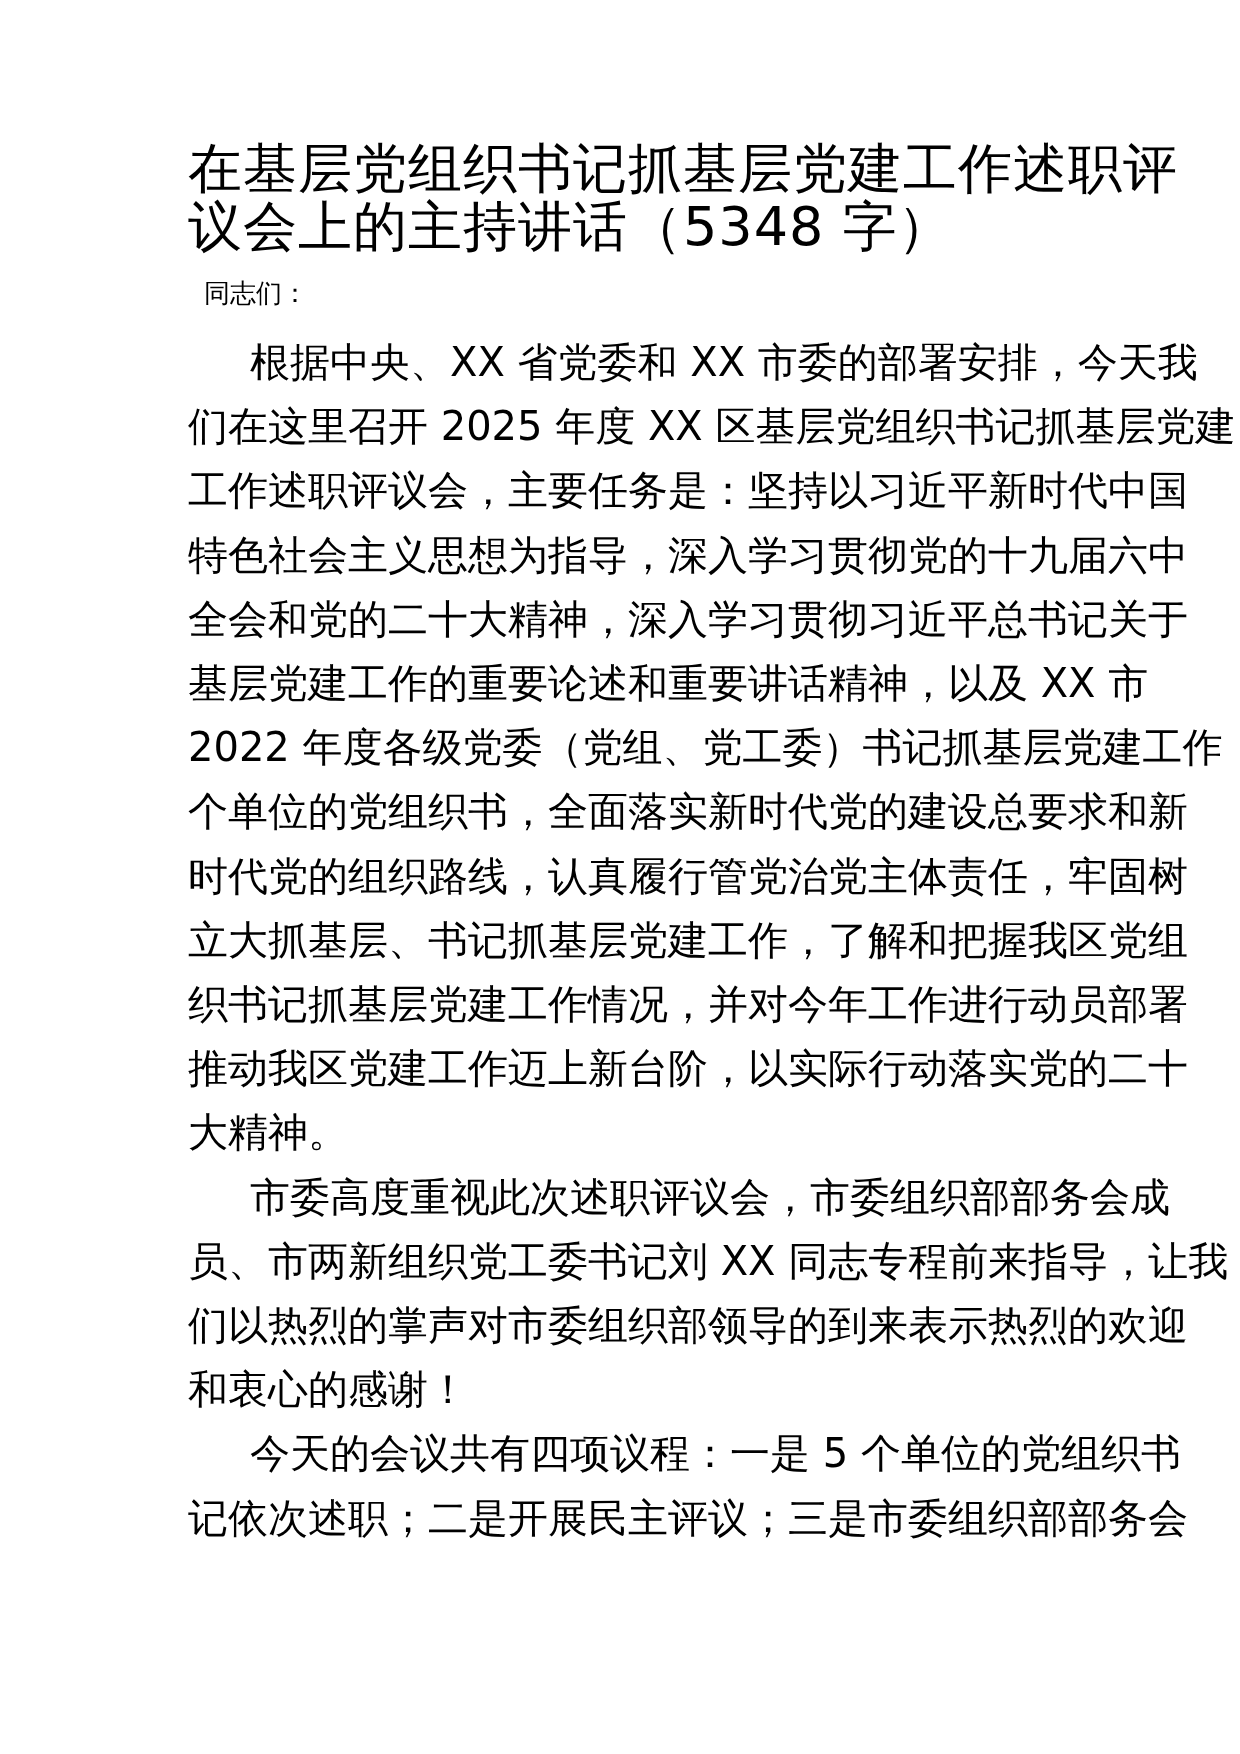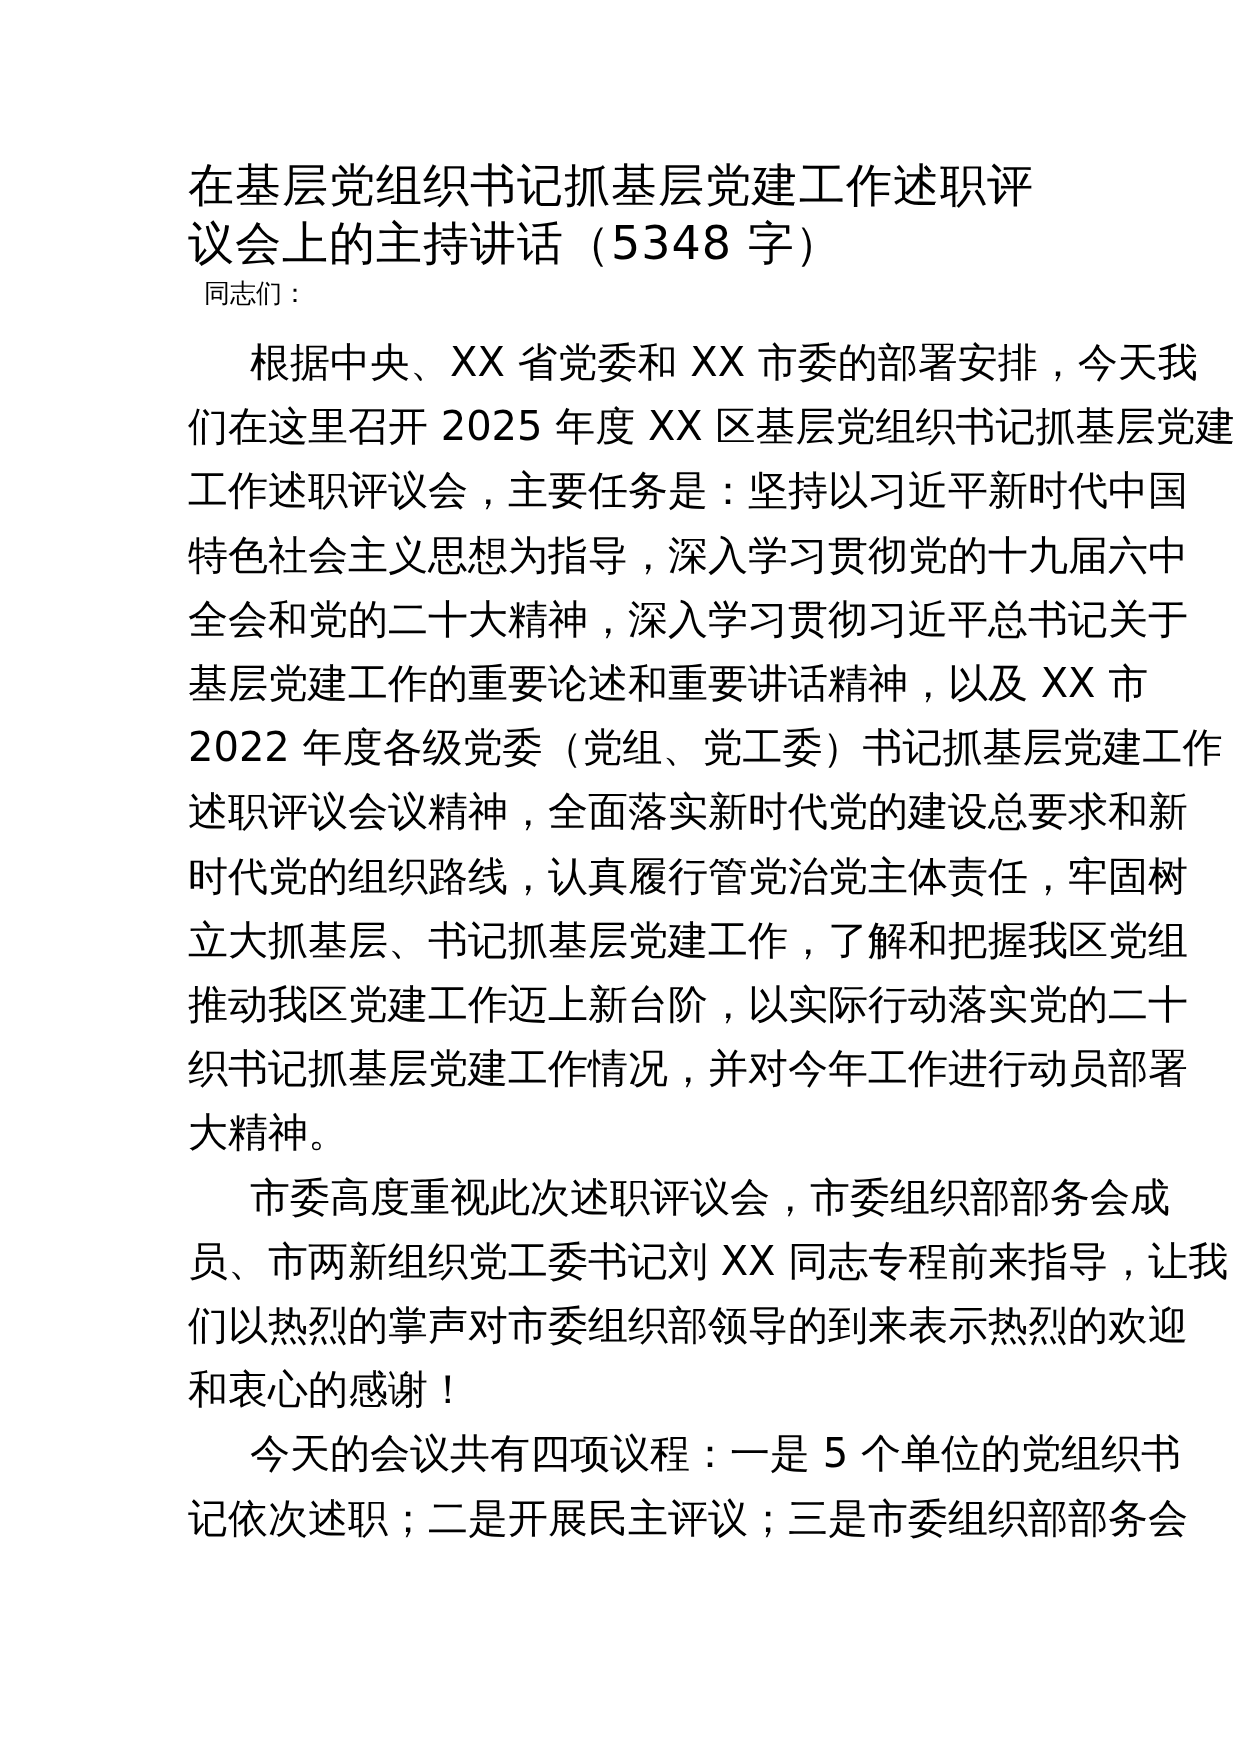--- a/index.html
+++ b/index.html
@@ -1,20 +1,20 @@
 <!DOCTYPE html>
 <html><head>
 <meta charset="utf-8">
 <style>
   html, body { margin: 0; padding: 0; background: #ffffff; }
   body { width: 1240px; height: 1754px; position: relative; overflow: hidden;
          font-family: "DejaVu Sans", "Liberation Sans", sans-serif; color: #000; }
   .page { position: absolute; left: 188px; top: 0; width: 870px; }
-  .title { position: absolute; left: 0; top: 156px; width: 880px;
-           font-size: 46px; line-height: 58px; letter-spacing: 1px; font-weight: 500; }
+  .title { position: absolute; left: 0; top: 140px; width: 880px;
+           font-size: 54px; line-height: 58px; letter-spacing: 1px; font-weight: 500; }
   .title .line { display: block; white-space: nowrap; }
   .salutation { position: absolute; left: 16px; top: 272px; font-size: 26px; line-height: 42px; }
   .body { position: absolute; left: 0; top: 330px; width: 880px; }
   .para { margin: 0; }
   .para .line { display: block; white-space: nowrap; font-size: 40px; line-height: 64.2px;
                 text-align: justify; text-align-last: justify; }
   .para .line.last { text-align-last: left; }
   .para .line.indent { padding-left: 62px; }
 </style>
 </head>
@@ -30,25 +30,25 @@
 
   <div class="body">
     <div class="para">
       <span class="line indent">根据中央、XX 省党委和 XX 市委的部署安排，今天我</span>
       <span class="line">们在这里召开 2025 年度 XX 区基层党组织书记抓基层党建</span>
       <span class="line">工作述职评议会，主要任务是：坚持以习近平新时代中国</span>
       <span class="line">特色社会主义思想为指导，深入学习贯彻党的十九届六中</span>
       <span class="line">全会和党的二十大精神，深入学习贯彻习近平总书记关于</span>
       <span class="line">基层党建工作的重要论述和重要讲话精神，以及 XX 市</span>
       <span class="line">2022 年度各级党委（党组、党工委）书记抓基层党建工作</span>
-      <span class="line">述职评议会议精神，全面落实新时代党的建设总要求和新</span>
+      <span class="line">个单位的党组织书，全面落实新时代党的建设总要求和新</span>
       <span class="line">时代党的组织路线，认真履行管党治党主体责任，牢固树</span>
       <span class="line">立大抓基层、书记抓基层党建工作，了解和把握我区党组</span>
+      <span class="line">织书记抓基层党建工作情况，并对今年工作进行动员部署</span>
       <span class="line">推动我区党建工作迈上新台阶，以实际行动落实党的二十</span>
-      <span class="line">织书记抓基层党建工作情况，并对今年工作进行动员部署</span>
       <span class="line last">大精神。</span>
     </div>
     <div class="para">
       <span class="line indent">市委高度重视此次述职评议会，市委组织部部务会成</span>
       <span class="line">员、市两新组织党工委书记刘 XX 同志专程前来指导，让我</span>
       <span class="line">们以热烈的掌声对市委组织部领导的到来表示热烈的欢迎</span>
       <span class="line last">和衷心的感谢！</span>
     </div>
     <div class="para">
       <span class="line indent">今天的会议共有四项议程：一是 5 个单位的党组织书</span>

